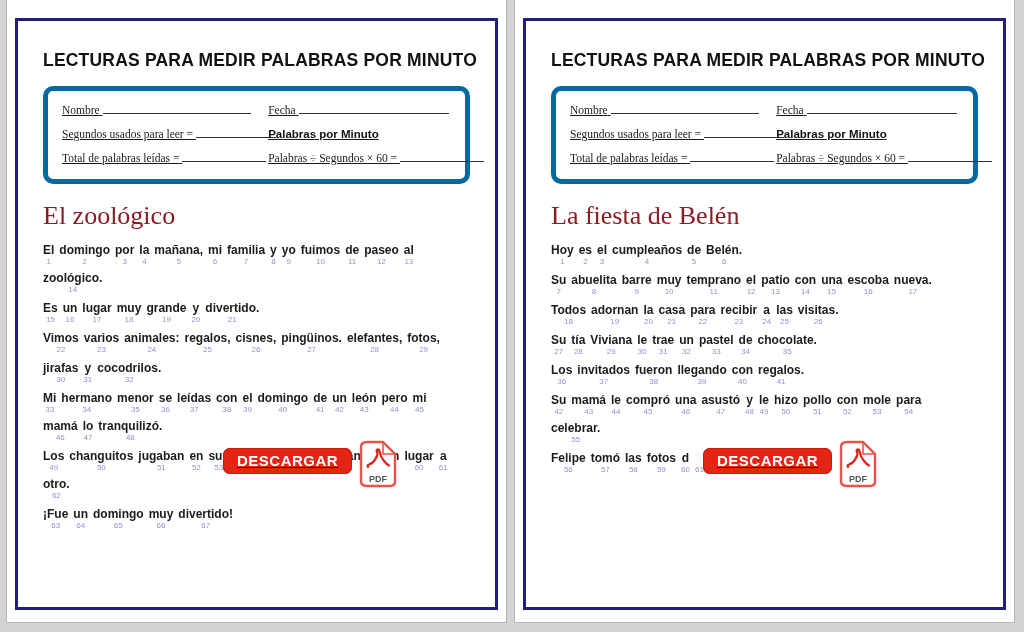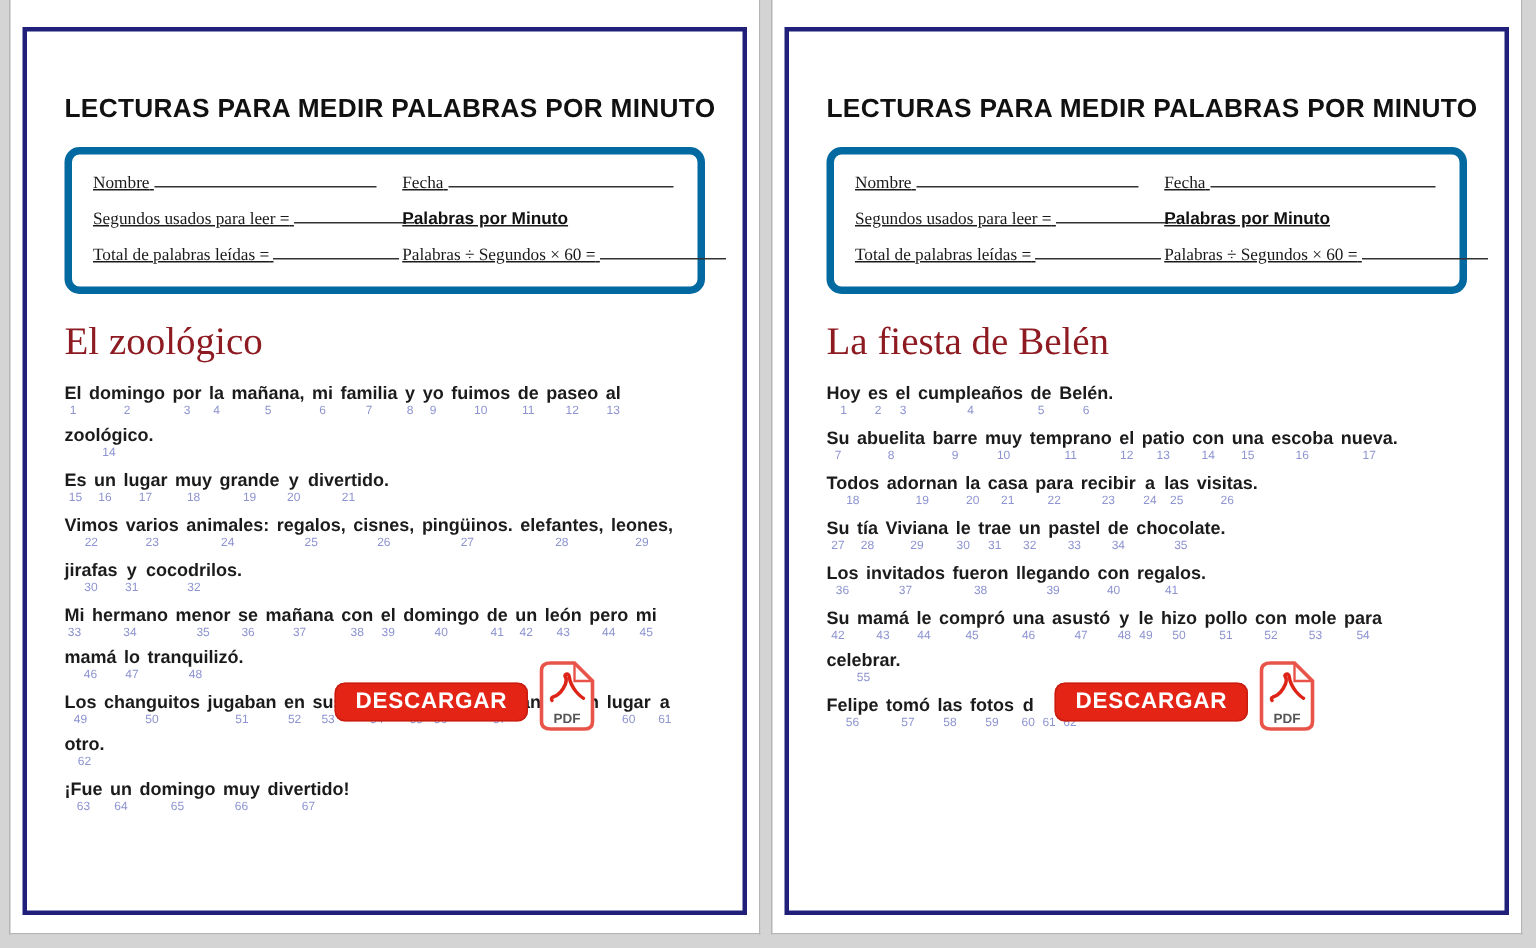--- a/index.html
+++ b/index.html
@@ -11,21 +11,21 @@
   .sheet{
     position:absolute;top:0;height:622px;width:499px;background:#fff;
     border-left:1px solid #b5b5b5;border-right:1px solid #b5b5b5;border-bottom:1px solid #b5b5b5;
   }
   .sheet.left{left:6px;}
   .sheet.right{left:514px;}
   .frame{
     position:absolute;left:8px;right:8px;top:18px;bottom:12px;
     border:3px solid #20207a;pointer-events:none;
   }
-  .page-inner{position:absolute;left:0;right:0;top:0;bottom:0;padding:12px 36px;box-sizing:border-box;}
+  .page-inner{position:absolute;left:0;right:0;top:0;bottom:0;padding:0 36px;box-sizing:border-box;}
   .header-title{
     margin:50px 0 0;text-align:center;font-size:17.5px;font-weight:bold;color:#111;
     letter-spacing:.2px;white-space:nowrap;
   }
   .form-box{
     margin-top:15px;border:5px solid #0369a1;border-radius:10px;
     padding:8px 14px 10px;display:grid;grid-template-columns:53% 47%;
     row-gap:2px;font-family:"Liberation Serif",serif;font-size:11.5px;color:#1a1a1a;text-decoration:underline;
   }
   .form-cell{white-space:nowrap;line-height:22px;}
@@ -35,21 +35,21 @@
   .reading-title{
     margin:17px 0 12px;font-family:"Liberation Serif",serif;
     font-size:26px;color:#8e1b22;font-weight:normal;
   }
   .text-area{margin-top:6px;}
   .para{margin-bottom:6px;}
   .line{display:flex;flex-wrap:wrap;column-gap:5px;align-items:flex-start;margin-bottom:4px;}
   .tok{display:inline-flex;flex-direction:column;align-items:center;}
   .tok .w{font-weight:bold;font-size:12px;color:#1b1b1b;line-height:14px;white-space:pre;}
   .tok .n{font-size:8px;color:#8d94d0;line-height:10px;min-height:10px;}
-  .dl-wrap{position:absolute;display:flex;align-items:center;gap:6px;z-index:5;}
+  .dl-wrap{position:absolute;display:flex;align-items:flex-start;gap:6px;z-index:5;text-decoration:underline;}
   .sheet.left .dl-wrap{left:216px;top:440px;}
   .sheet.right .dl-wrap{left:188px;top:440px;}
   .dl-btn{
     margin-top:8px;background:#e42415;color:#fff;font-weight:bold;font-size:15px;
     letter-spacing:.5px;border:none;border-radius:7px;padding:4px 14px 5px;cursor:pointer;
     box-shadow:0 0 0 1px #c71d10 inset;white-space:nowrap;
   }
   .pdf-icon{width:40px;height:48px;cursor:pointer;display:block;}
 </style>
 </head>
@@ -205,21 +205,21 @@
             </span>
             <span class="tok">
               <span class="w">pingüinos.</span>
               <span class="n">27</span>
             </span>
             <span class="tok">
               <span class="w">elefantes,</span>
               <span class="n">28</span>
             </span>
             <span class="tok">
-              <span class="w">leones,</span>
+              <span class="w">fotos,</span>
               <span class="n">29</span>
             </span>
           </div>
         </div>
         <div class="para">
           <div class="line">
             <span class="tok">
               <span class="w">jirafas</span>
               <span class="n">30</span>
             </span>
@@ -245,21 +245,21 @@
             </span>
             <span class="tok">
               <span class="w">menor</span>
               <span class="n">35</span>
             </span>
             <span class="tok">
               <span class="w">se</span>
               <span class="n">36</span>
             </span>
             <span class="tok">
-              <span class="w">mañana</span>
+              <span class="w">leídas</span>
               <span class="n">37</span>
             </span>
             <span class="tok">
               <span class="w">con</span>
               <span class="n">38</span>
             </span>
             <span class="tok">
               <span class="w">el</span>
               <span class="n">39</span>
             </span>

